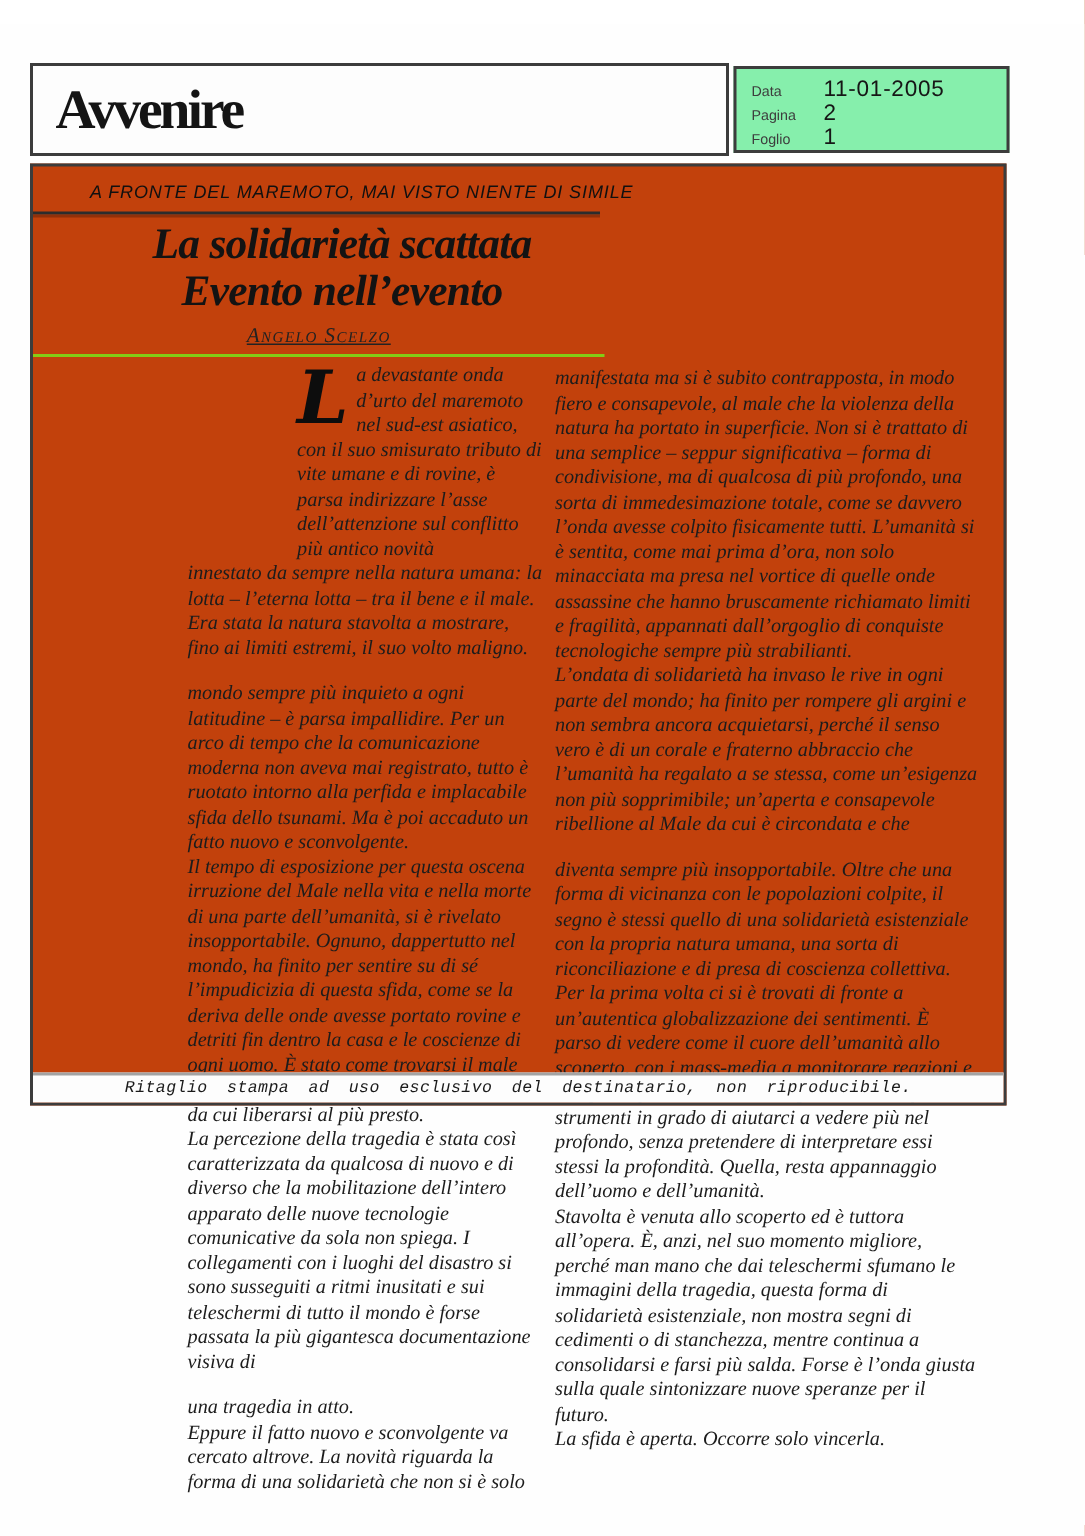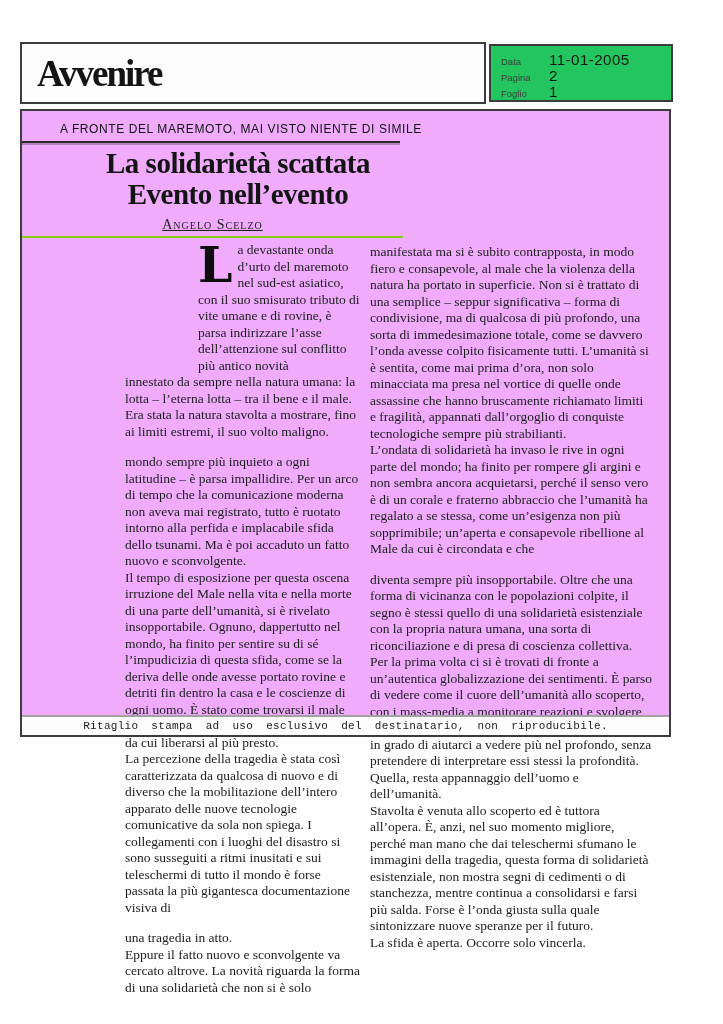--- a/index.html
+++ b/index.html
@@ -15,50 +15,50 @@
     position:absolute; left:20px; top:26px; width:466px; height:62px;
     border:2px solid #3c3c3c; background:#fdfdfd;
     display:flex; align-items:center; padding-left:15px;
   }
   .masthead {
     font-family:"Liberation Serif", serif; font-weight:bold;
     font-size:37px; letter-spacing:-2px; color:#141414;
   }
   .meta-box {
     position:absolute; left:489px; top:28px; width:184px; height:58px;
-    border:2px solid #3c3c3c; background:#22c55e;
+    border:2px solid #3c3c3c; background:#86efac;
     padding:5px 0 0 10px;
   }
   .meta-row { display:flex; align-items:baseline; height:16px; }
   .meta-label {
     width:48px; font-family:"Liberation Sans", sans-serif;
     font-size:9.5px; color:#3d3d3d;
   }
   .meta-value {
     font-family:"Liberation Sans", sans-serif; font-size:15px;
     color:#161616; letter-spacing:0.5px;
   }
 
   
   .main-box {
     position:absolute; left:20px; top:93px; width:651px; height:628px;
-    border:2px solid #3c3c3c; background:#f0abfc;
+    border:2px solid #3c3c3c; background:#c2410c;font-style:italic;
   }
   .kicker-wrap {
     position:absolute; top:6px; left:0; width:378px;
     border-bottom:2px solid #2c2c2c; box-shadow:0 2px 0 rgba(0,0,0,0.25);
     padding:2px 0 4px 38px;
   }
   .kicker {
     font-family:"Liberation Sans", sans-serif; font-size:12px;
     letter-spacing:0.6px; color:#101010; white-space:nowrap;
   }
   .kicker::first-letter { font-size:16px; }
   .headline {
-    position:absolute; top:37px; left:26px; width:380px;
+    position:absolute; top:37px; left:16px; width:380px;
     text-align:center; font-family:"Liberation Serif", serif;
     font-weight:bold; color:#131313;
     font-size:29px; line-height:31px; letter-spacing:-0.5px;
   }
   .byline-wrap {
     position:absolute; top:104px; left:0; width:381px;
     border-bottom:2px solid #84cc16; text-align:center; padding-bottom:3px;
   }
   .byline {
     font-family:"Liberation Serif", serif; font-variant:small-caps;

